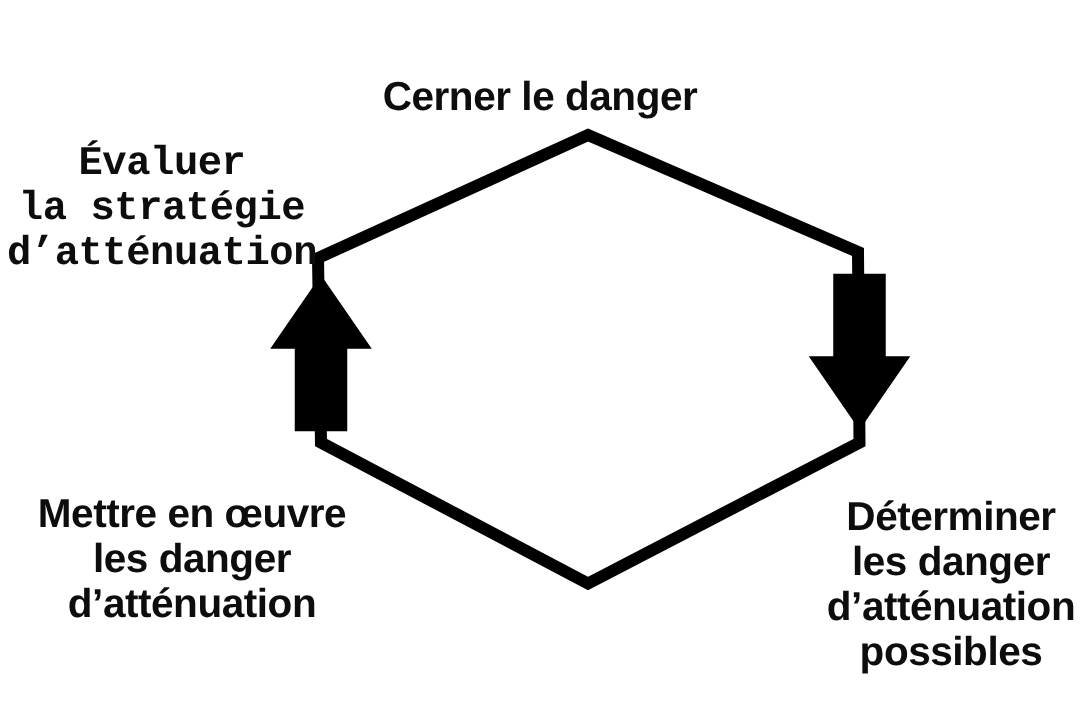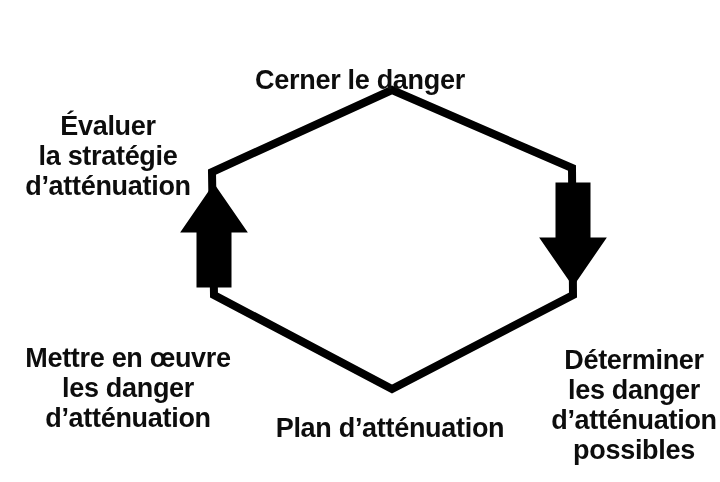--- a/index.html
+++ b/index.html
@@ -31,34 +31,34 @@
   }
   .node-label {
     position: absolute;
     color: #0d0d0d;
     font-family: "Liberation Sans", sans-serif;
     font-weight: bold;
     font-size: 27px;
     line-height: 1.11;
     letter-spacing: -0.3px;
     white-space: pre-line;
-    margin-top: 16px;
     -webkit-font-smoothing: antialiased;
   }
   #label-identify-hazard {
     left: 0;
     top: 50px;
     width: 720px;
     text-align: center;
   }
   #label-evaluate-strategy {
     left: 0;
     top: 96px;
     width: 216px;
     text-align: center;
+    font-family: Liberation Mono, monospace;
   }
   #label-analyse-risk {
     left: 576px;
     top: 118px;
     width: 144px;
     text-align: center;
   }
   #label-implement-measures {
     left: 2px;
     top: 328px;
@@ -93,21 +93,20 @@
   </svg>
 
   <div class="node-label" id="label-identify-hazard">Cerner le danger</div>
 
 
   <div class="node-label" id="label-determine-measures">Déterminer
 les danger
 d’atténuation
 possibles</div>
 
-  <div class="node-label" id="label-mitigation-plan">Plan d’atténuation</div>
 
   <div class="node-label" id="label-implement-measures">Mettre en œuvre
 les danger
 d’atténuation</div>
 
   <div class="node-label" id="label-evaluate-strategy">Évaluer
 la stratégie
 d’atténuation</div>
 
 </div>

